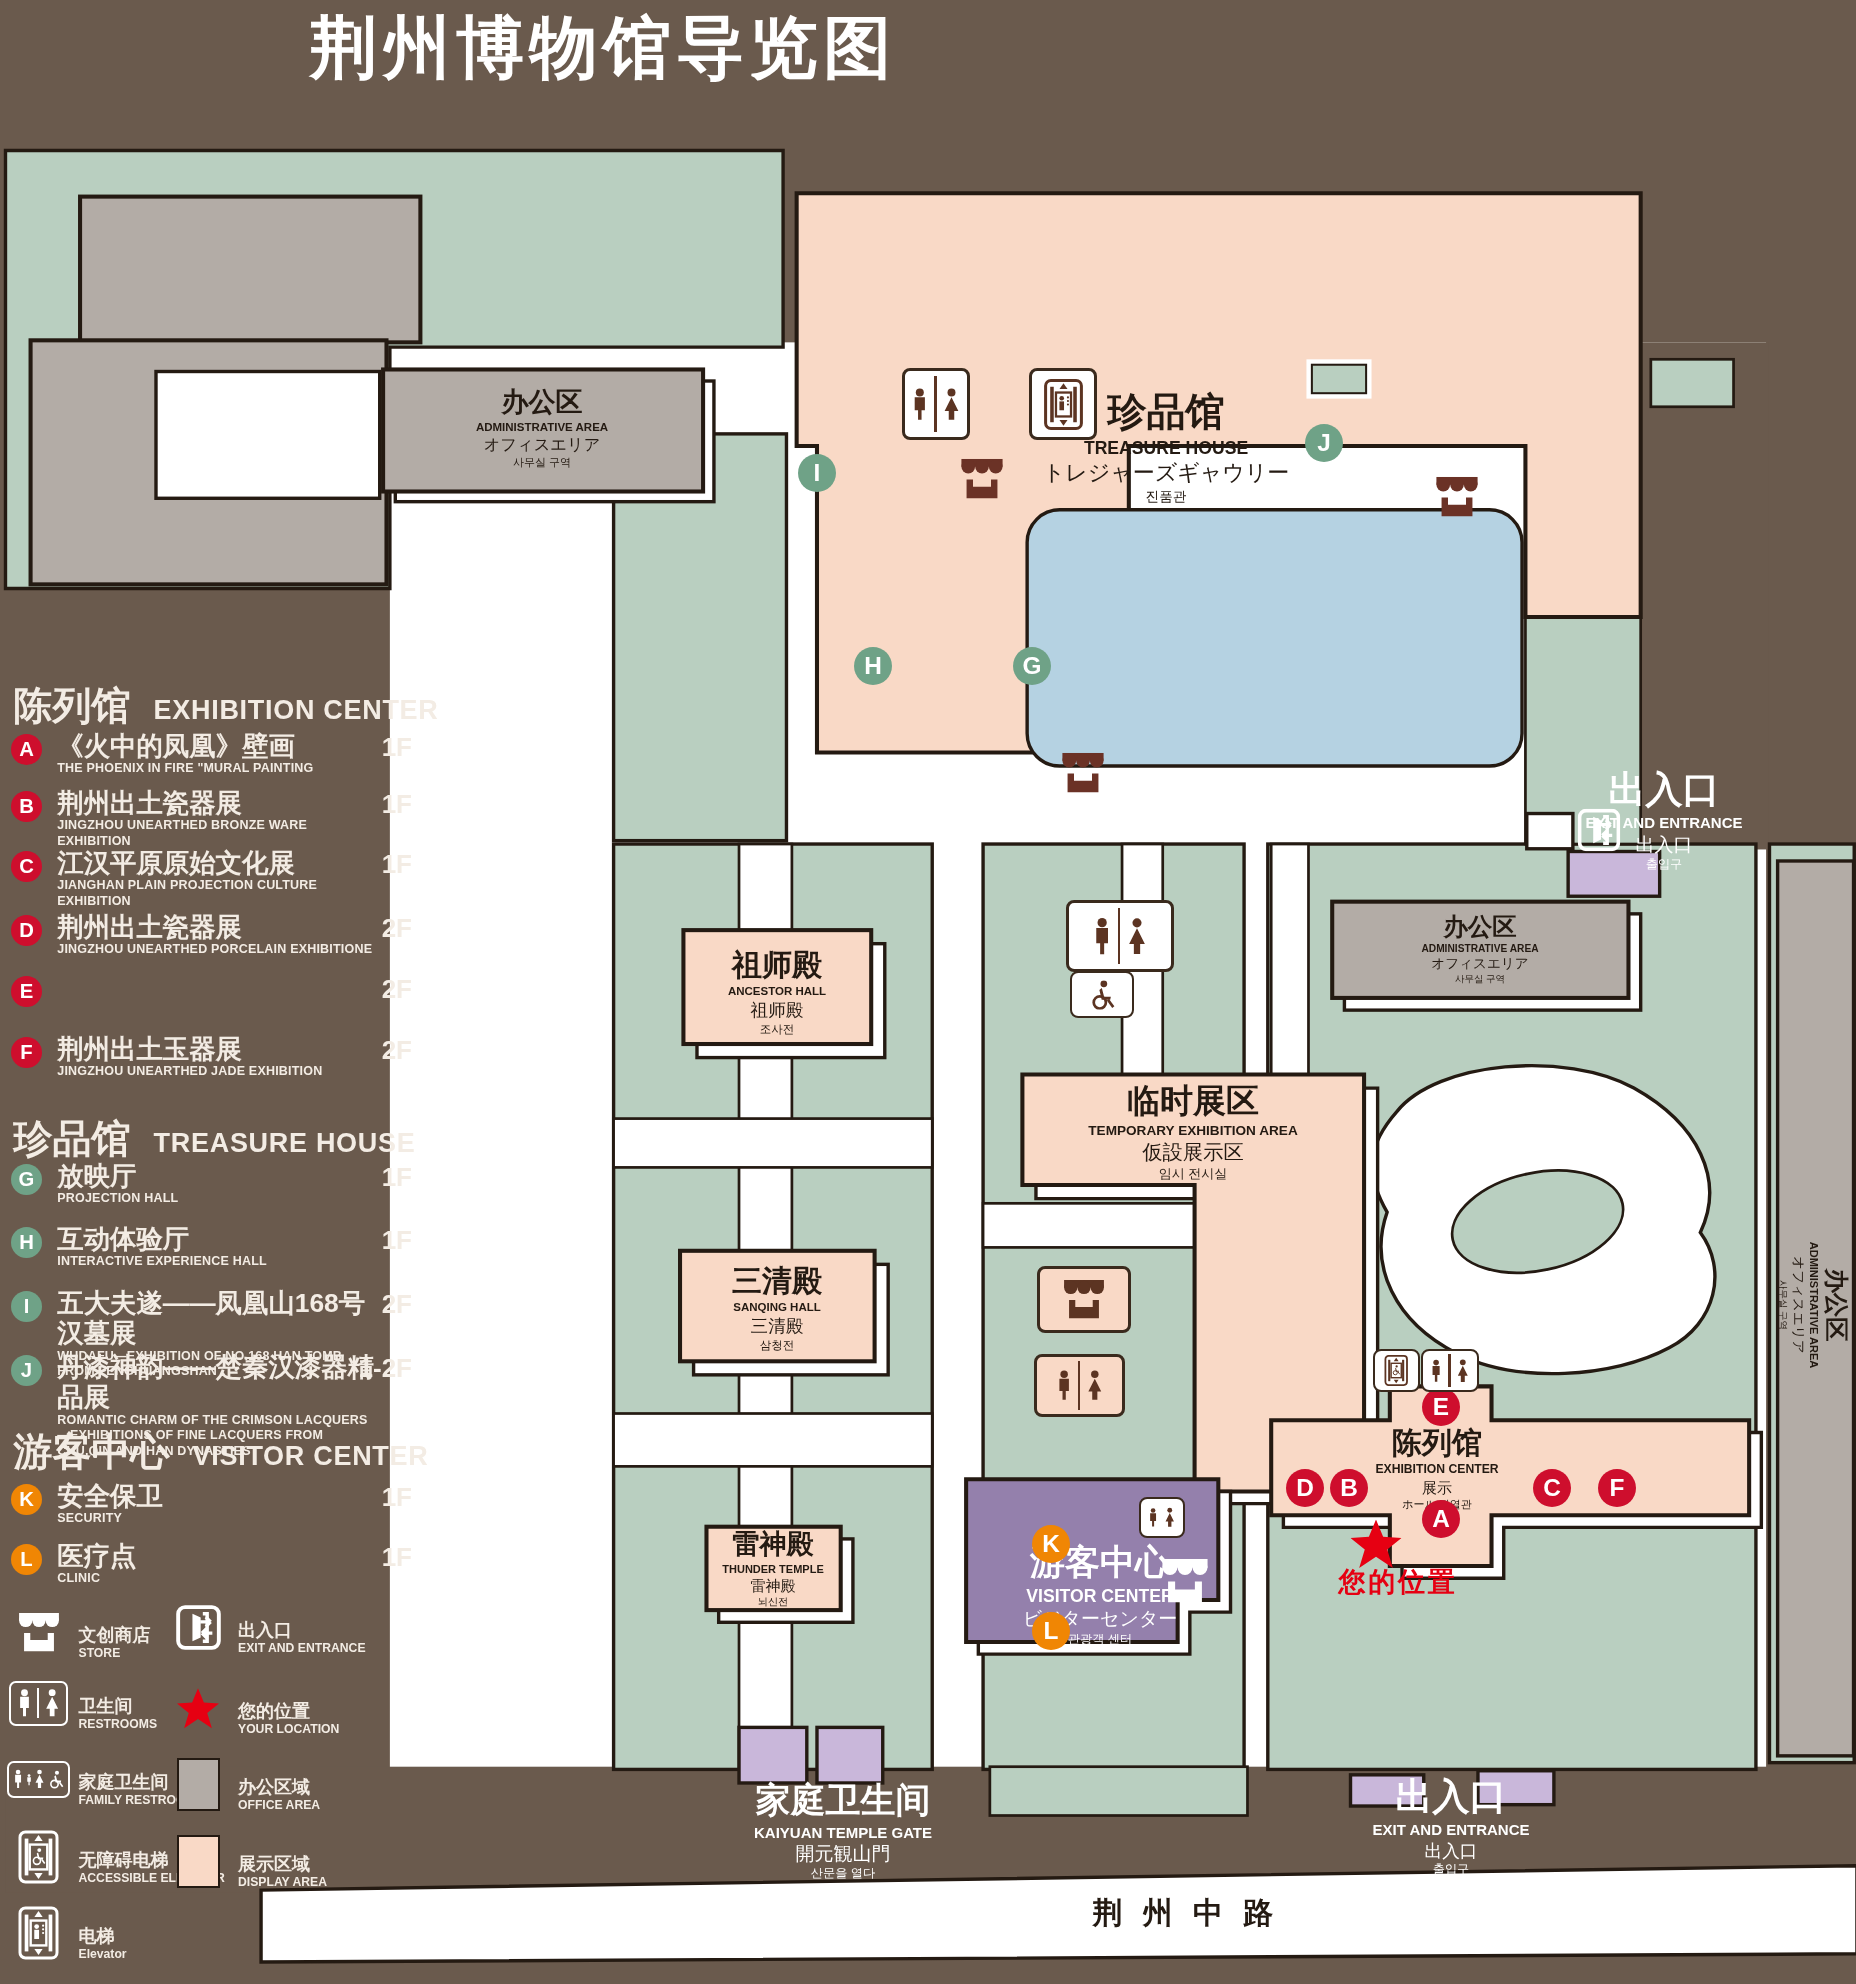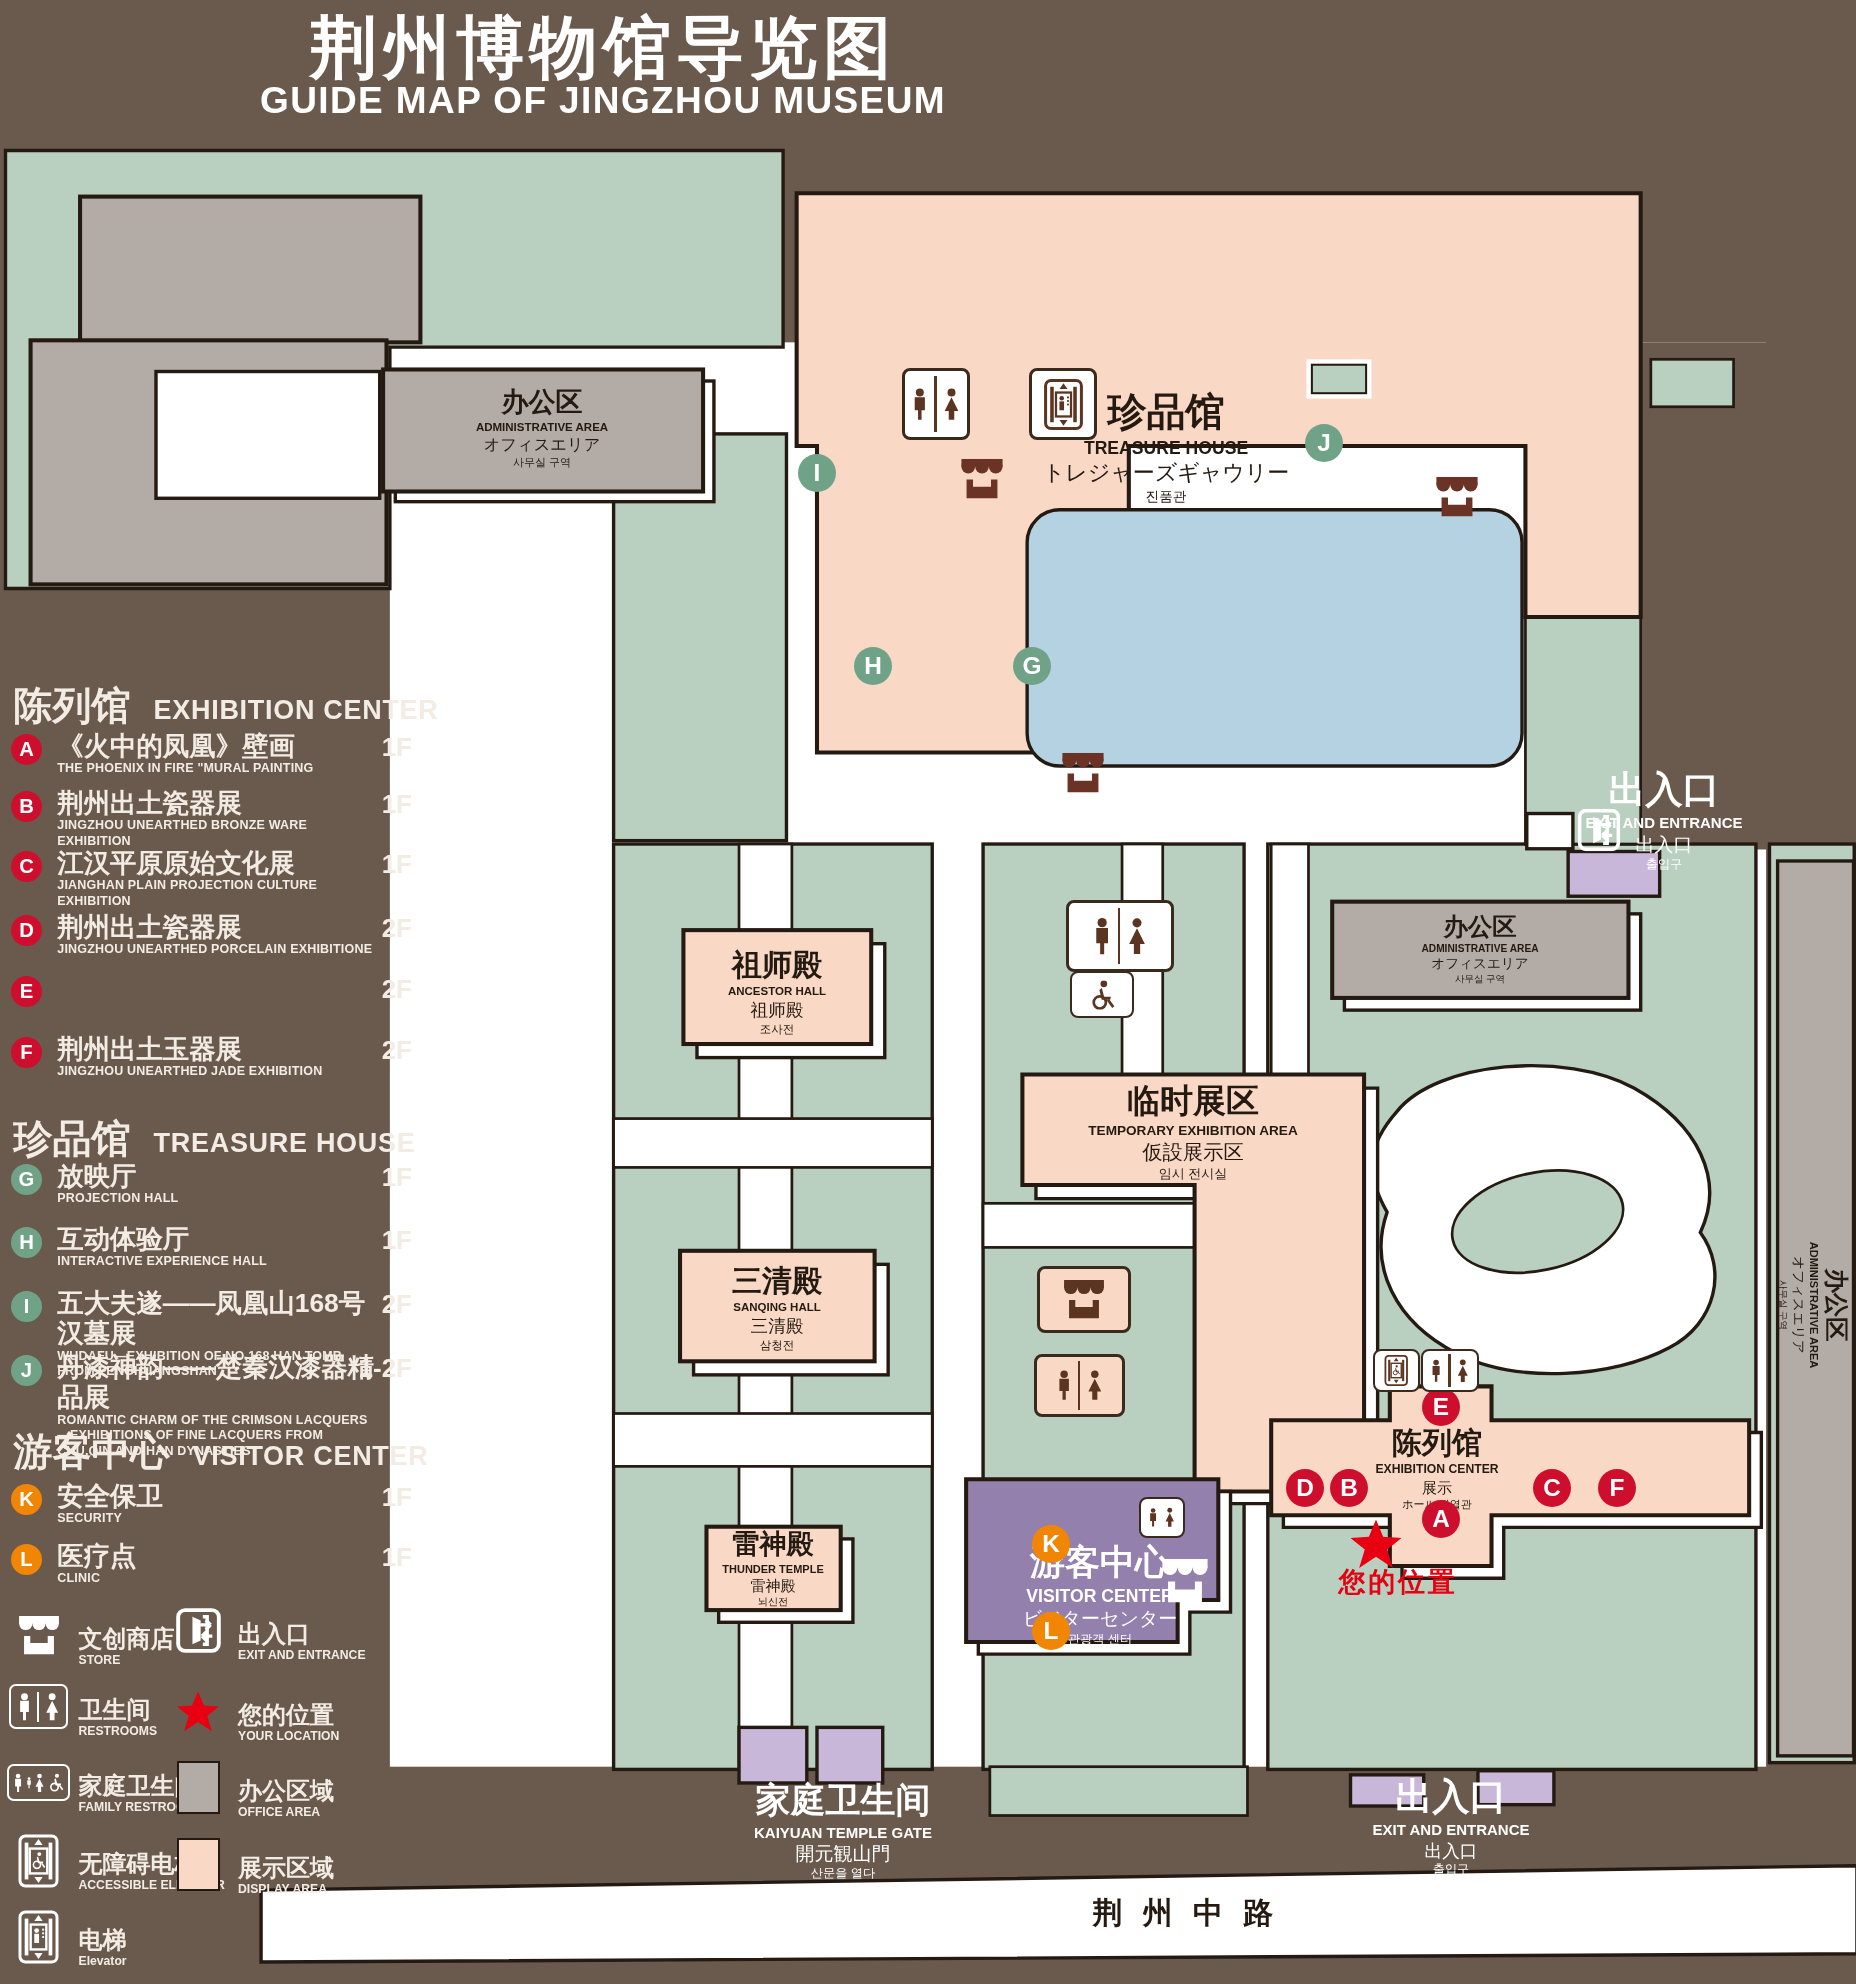--- a/index.html
+++ b/index.html
@@ -20,21 +20,21 @@
   .badge{display:inline-flex;width:31px;height:31px;border-radius:50%;color:#fff;
          align-items:center;justify-content:center;font-size:20.3px;font-weight:bold;vertical-align:top;margin-top:2.7px;}
   .badge.red{background:#ce0e2d;} .badge.green{background:#6fa287;} .badge.orange{background:#f08604;}
   .lg-text{display:inline-block;margin-left:12.2px;max-width:319px;}
   .lg-text .zh{display:block;font-size:26.4px;font-weight:bold;line-height:1.15;}
   .lg-text .en{display:block;font-size:12.5px;font-weight:600;line-height:1.25;letter-spacing:0.2px;}
   .floor{position:absolute;right:19px;top:1.4px;font-size:26px;font-weight:bold;}
   .sym-row{position:absolute;display:flex;align-items:center;}
   .sym-icon{width:58px;display:flex;align-items:center;justify-content:center;color:#fff;flex:none;}
   .sym-label{margin-left:11px;}
-  .sym-label .zh{display:block;font-size:24px;font-weight:bold;line-height:1.15;margin-top:20px;}
+  .sym-label .zh{display:block;font-size:18px;font-weight:bold;line-height:1.15;margin-top:20px;}
   .sym-label .en{display:block;font-size:12.2px;font-weight:600;}
   .icon-frame{border:2.7px solid #fff;border-radius:6.8px;display:inline-flex;align-items:center;
               justify-content:center;gap:4.7px;color:#fff;padding:5.4px 6.1px;}
   .icon-frame .sep{width:2.7px;align-self:stretch;background:#fff;}
   .swatch{width:39px;height:49px;border:2px solid #241a12;}
   .swatch.office{background:#b3aca6;} .swatch.display{background:#f9d9c6;}
   
   .maplabel{position:absolute;transform:translate(-50%,-50%);text-align:center;color:#241a12;
             line-height:1.28;white-space:nowrap;}
   .maplabel.light{color:#ffffff;}
@@ -177,21 +177,20 @@
     <rect x="2252" y="1200" width="68" height="52" fill="#ffffff" stroke="#241a12" stroke-width="5"></rect>
     <rect x="2313" y="1256" width="135" height="66" fill="#c9b7da" stroke="#241a12" stroke-width="5"></rect>
     <rect x="1460" y="2606" width="380" height="72" fill="#b9cfc0" stroke="#241a12" stroke-width="4"></rect>
     <rect x="1090" y="2548" width="100" height="82" fill="#c9b7da" stroke="#241a12" stroke-width="5"></rect>
     <rect x="1205" y="2548" width="97" height="82" fill="#c9b7da" stroke="#241a12" stroke-width="5"></rect>
     <rect x="1992" y="2618" width="108" height="46" fill="#c9b7da" stroke="#241a12" stroke-width="5"></rect>
     <rect x="2180" y="2612" width="112" height="50" fill="#c9b7da" stroke="#241a12" stroke-width="5"></rect>
   </svg>
 
   <div class="page-title">荆州博物馆导览图</div>
-  <div class="page-subtitle">GUIDE MAP OF JINGZHOU MUSEUM</div>
 
   <div class="maplabel" style="left:542px;top:427px">
     <span class="l1" style="font-size:27px">办公区</span>
     <span class="l2" style="font-size:11.5px">ADMINISTRATIVE AREA</span>
     <span class="l3" style="font-size:16.3px">オフィスエリア</span>
     <span class="l4" style="font-size:11px">사무실 구역</span>
   </div>
   <div class="maplabel" style="left:1166px;top:446px">
     <span class="l1" style="font-size:39px">珍品馆</span>
     <span class="l2" style="font-size:17.6px">TREASURE HOUSE</span>

